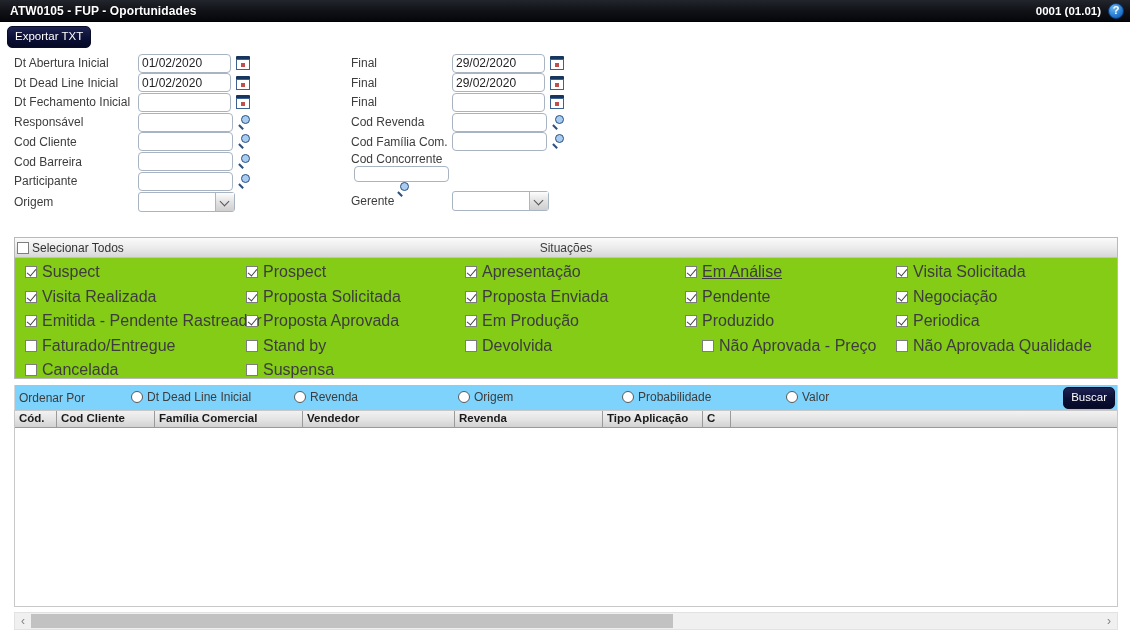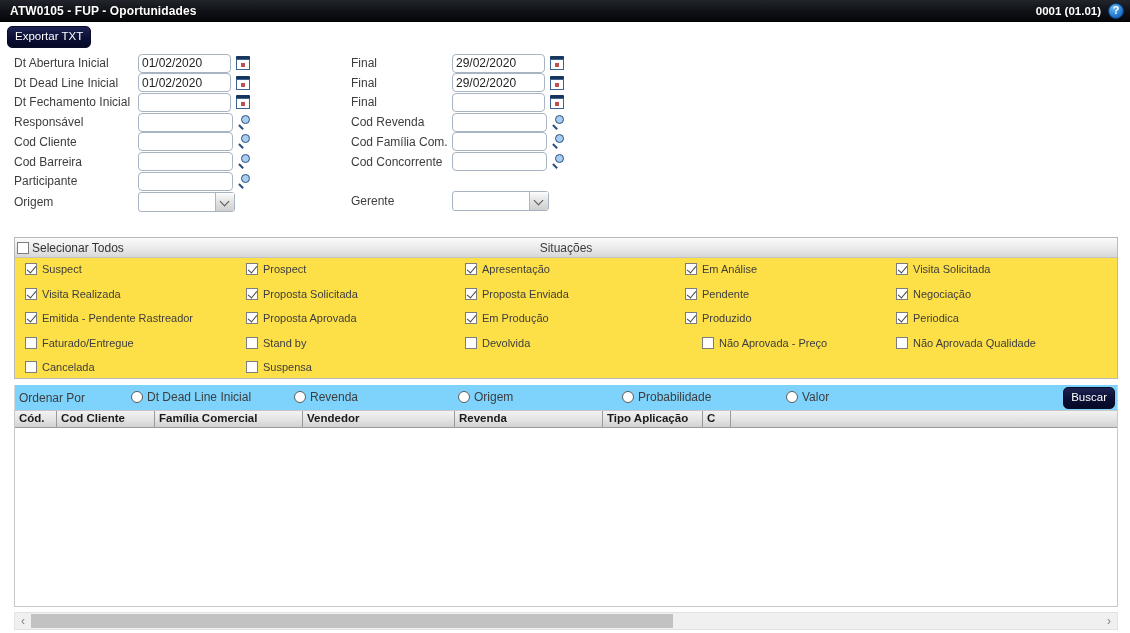--- a/index.html
+++ b/index.html
@@ -147,21 +147,21 @@
     position: absolute; left: 1px; top: 9px;
     width: 6px; height: 1.8px; background: #2b4f7e;
     transform: rotate(45deg); transform-origin: left center;
   }
 
   
   .sit-panel {
     position: absolute; left: 14px; top: 237px;
     width: 1104px; height: 142px;
     border: 1px solid #b9b9b9;
-    background: #fde047;
+    background: #84cc16;
   }
   .sit-header {
     position: relative;
     height: 20px;
     background: linear-gradient(#fbfbfb, #eaeaea 55%, #d7d7d7);
     border-bottom: 1px solid #c2c2c2;
     display: flex; align-items: center;
   }
   .sit-header .sel-all {
     display: flex; align-items: center; gap: 3px;
@@ -171,21 +171,21 @@
     position: absolute; left: 0; right: 0; top: 3px;
     text-align: center; font-size: 12px; color: #3d3d3d;
   }
   .sit-grid {
     position: relative;
     padding: 6px 0 0 0;
   }
   .cb-item {
     position: absolute;
     display: flex; align-items: center; gap: 5px;
-    font-size: 11px; color: #3d3d3d;
+    font-size: 16px; color: #3d3d3d;
     white-space: nowrap;
   }
   .cbox {
     width: 12px; height: 12px;
     border: 1px solid #7d7d7d;
     background: #ffffff;
     position: relative;
     display: inline-block;
     flex: 0 0 auto;
     cursor: pointer;
@@ -392,21 +392,21 @@
         </span>
       </div>
       <div class="field-row" style="left: 351px; top: 83.8px;">
         <span class="field-label" style="display: inline-block; width: 101px;">Cod Família Com.</span>
         <input type="text" class="txt w-code" style="">
         <span class="mag-icon">
           <span class="lens"></span>
           <span class="handle"></span>
         </span>
       </div>
-      <div class="field-row" style="left: 351px; top: 103.5px;">
+      <div class="field-row" style="left: 351px; top: 103.5px; flex-direction: column;">
         <span class="field-label" style="display: inline-block; width: 101px;">Cod Concorrente</span>
         <input type="text" class="txt w-code" style="">
         <span class="mag-icon">
           <span class="lens"></span>
           <span class="handle"></span>
         </span>
       </div>
       <div class="field-row" style="left: 351px; top: 142.9px;">
         <span class="field-label" style="display: inline-block; width: 101px;">Gerente</span>
         <div class="sel">
@@ -477,21 +477,21 @@
         <span>Proposta Enviada</span>
       </label>
       <label class="cb-item" style="left: 450px; top: 54.2px;">
         <span class="cbox checked"></span>
         <span>Em Produção</span>
       </label>
       <label class="cb-item" style="left: 450px; top: 78.8px;">
         <span class="cbox"></span>
         <span>Devolvida</span>
       </label>
-      <label class="cb-item" style="left: 670px; top: 5px;">
+      <label class="cb-item" style="left: 670px; top: 5px; text-decoration: underline;">
         <span class="cbox checked"></span>
         <span>Em Análise</span>
       </label>
       <label class="cb-item" style="left: 670px; top: 29.6px;">
         <span class="cbox checked"></span>
         <span>Pendente</span>
       </label>
       <label class="cb-item" style="left: 670px; top: 54.2px;">
         <span class="cbox checked"></span>
         <span>Produzido</span>

